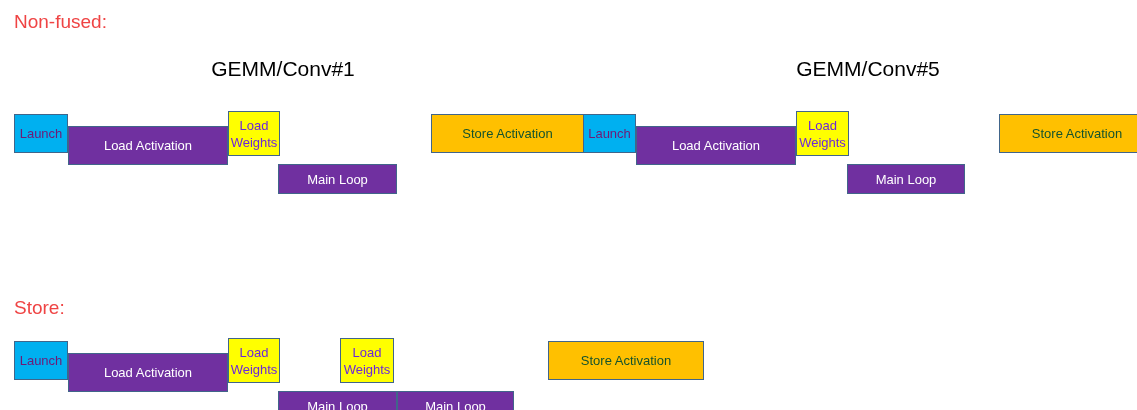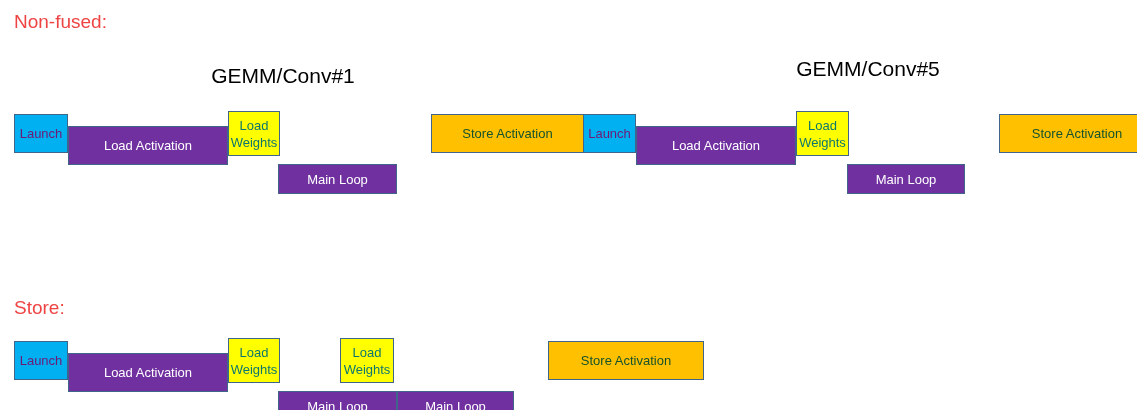--- a/index.html
+++ b/index.html
@@ -37,31 +37,31 @@
     display: flex;
     align-items: center;
     justify-content: center;
     text-align: center;
     font-size: 13px;
     line-height: 15px;
     overflow: hidden;
   }
   .bar.launch   { background: #00b0f0; color: #701a75; }
   .bar.purple   { background: #7030a0; color: #ffffff; margin-top: 12px; }
-  .bar.yellow   { background: #ffff00; color: #0f766e; z-index: 5; }
+  .bar.yellow   { background: #ffff00; color: #6d28d9; z-index: 5; }
   .bar.orange   { background: #ffc000; color: #14532d; margin-left: 36px; }
   .bar .lbl { padding: 0 2px; }
   .bar.yellow .lbl { line-height: 17px; }
 </style>
 </head>
 <body>
 
 <div class="section-label" style="left:14px; top:11px;">Non-fused:</div>
 
-<div class="group-title" style="left:183px; top:64px; width:200px;">GEMM/Conv#1</div>
+<div class="group-title" style="left:183px; top:57px; width:200px;">GEMM/Conv#1</div>
 
 <div class="group-title" style="left:768px; top:57px; width:200px;">GEMM/Conv#5</div>
 
 <div class="bar launch" style="left:14px; top:114px; width:54px; height:39px;">
   <span class="lbl">Launch</span>
 </div>
 <div class="bar purple" style="left:68px; top:114px; width:160px; height:39px;">
   <span class="lbl">Load Activation</span>
 </div>
 <div class="bar yellow" style="left:228px; top:111px; width:52px; height:45px; flex-direction:column;">

